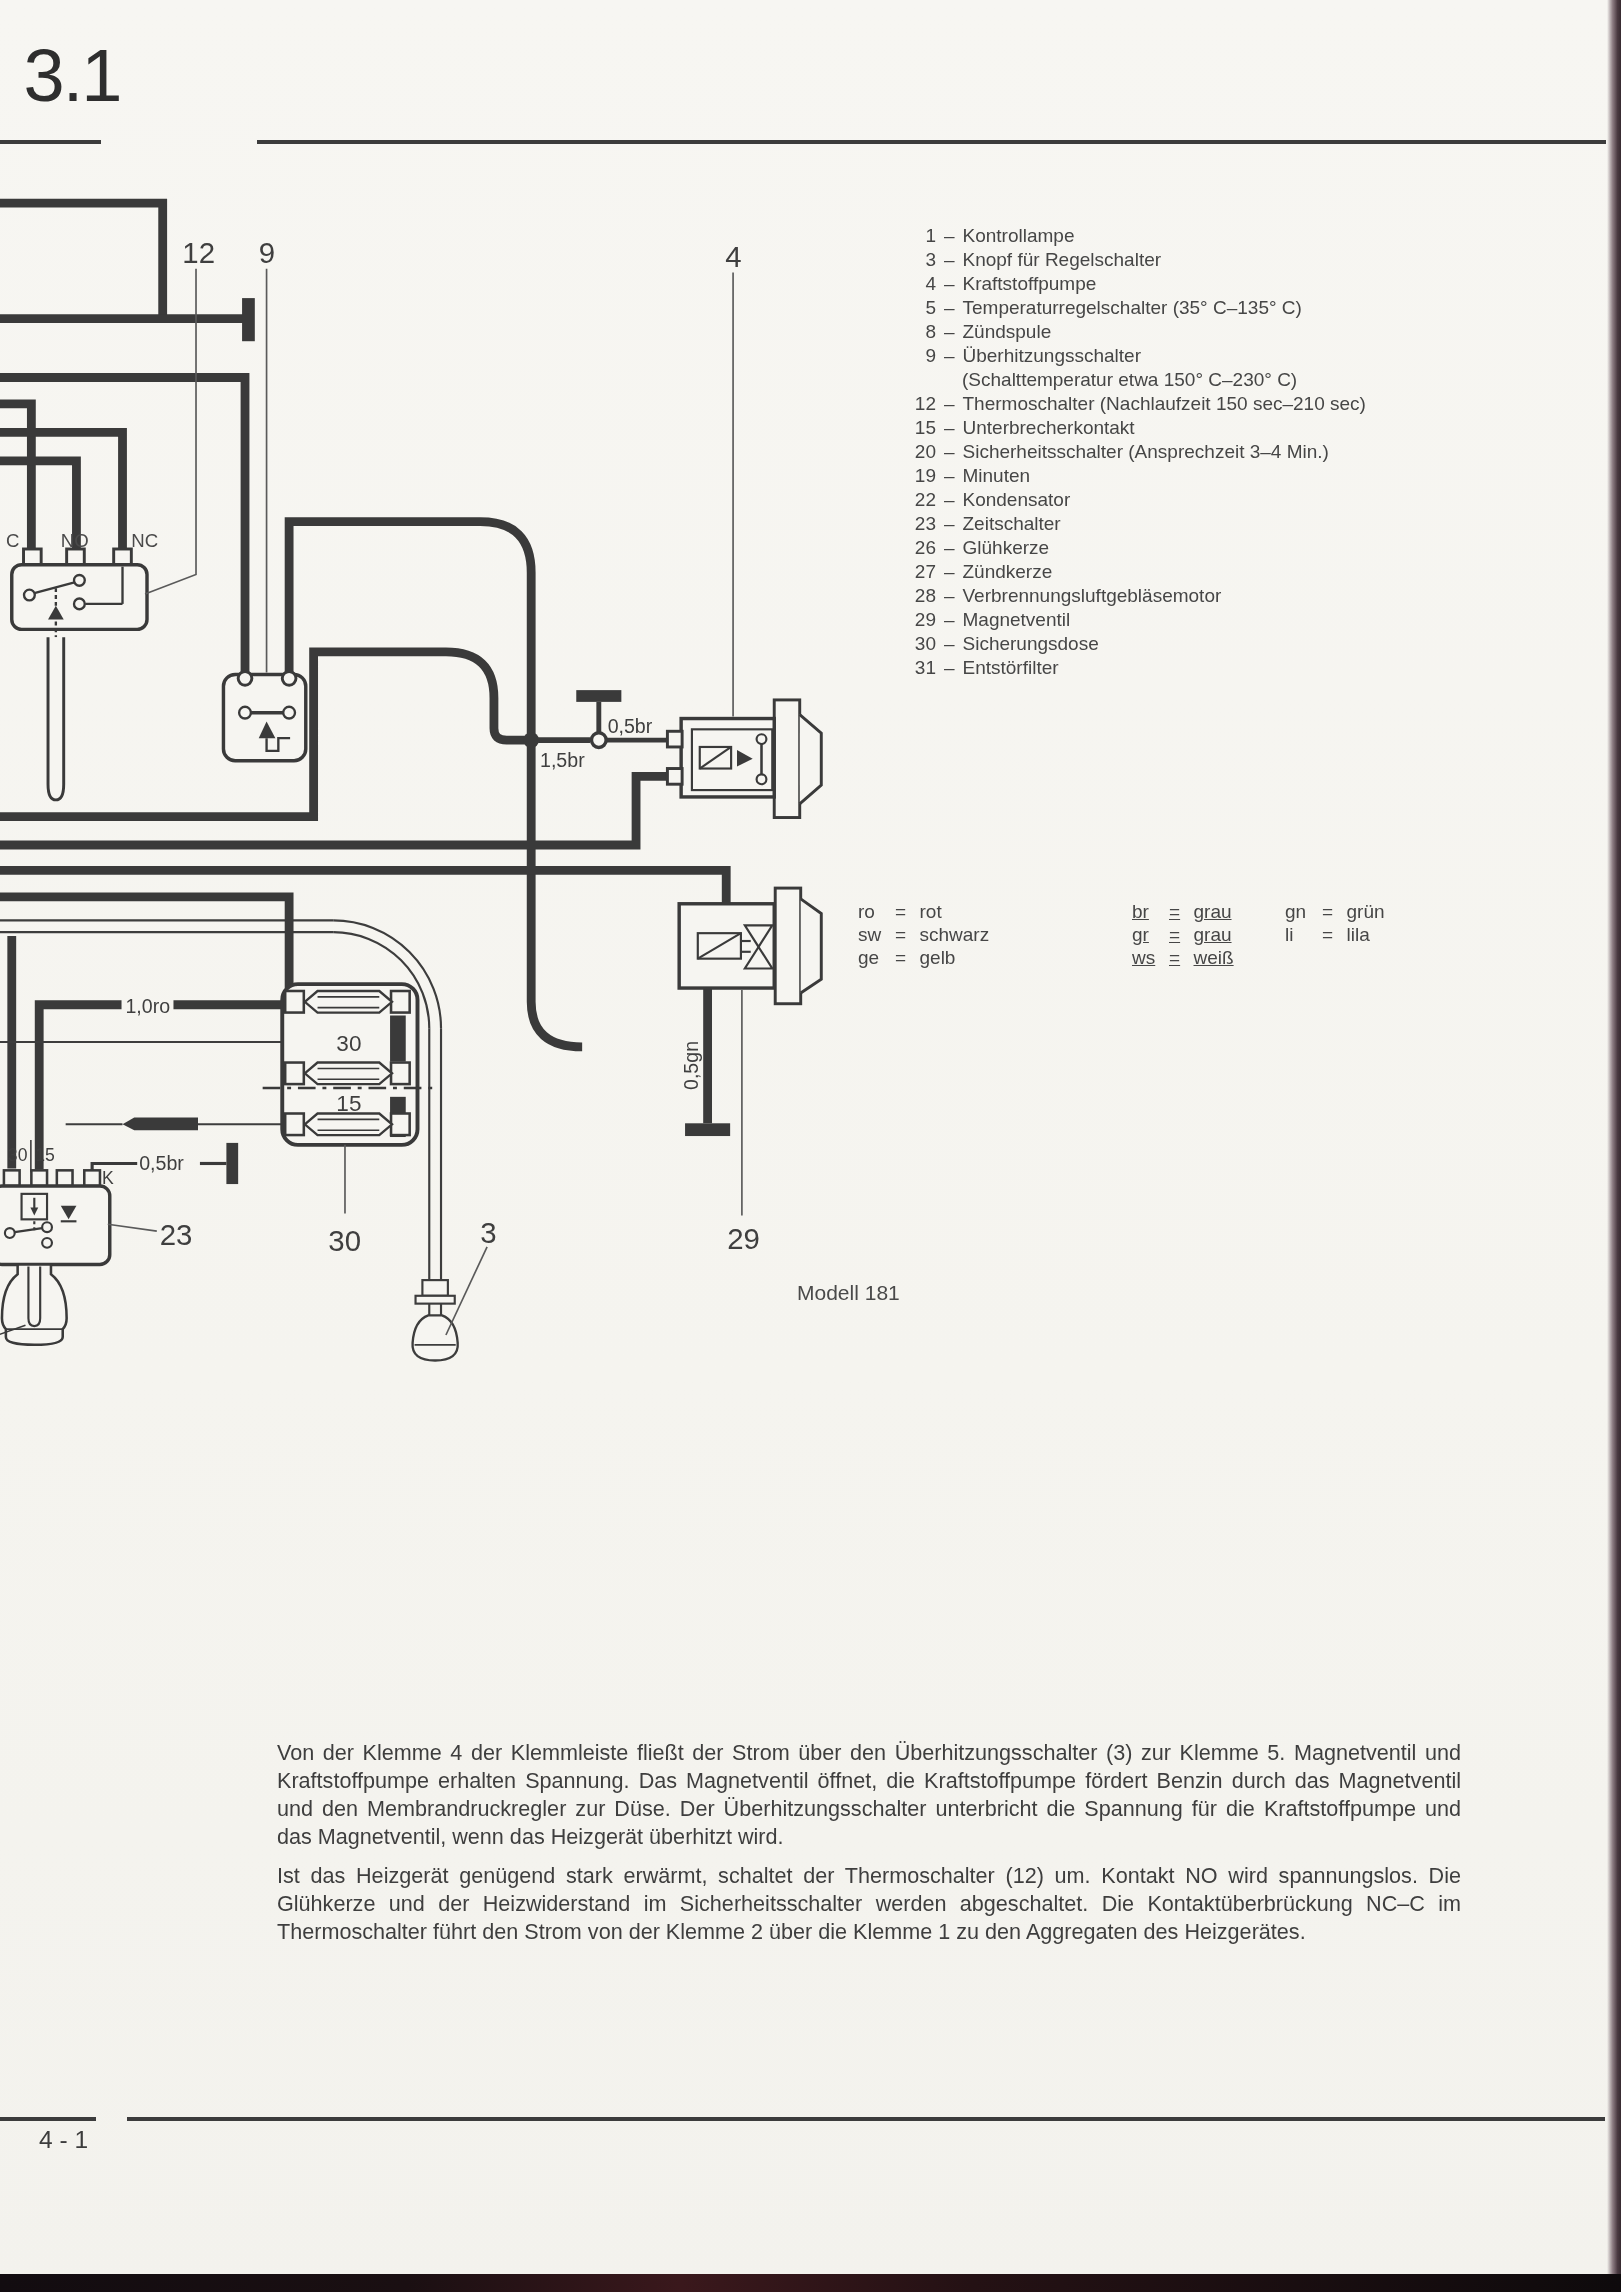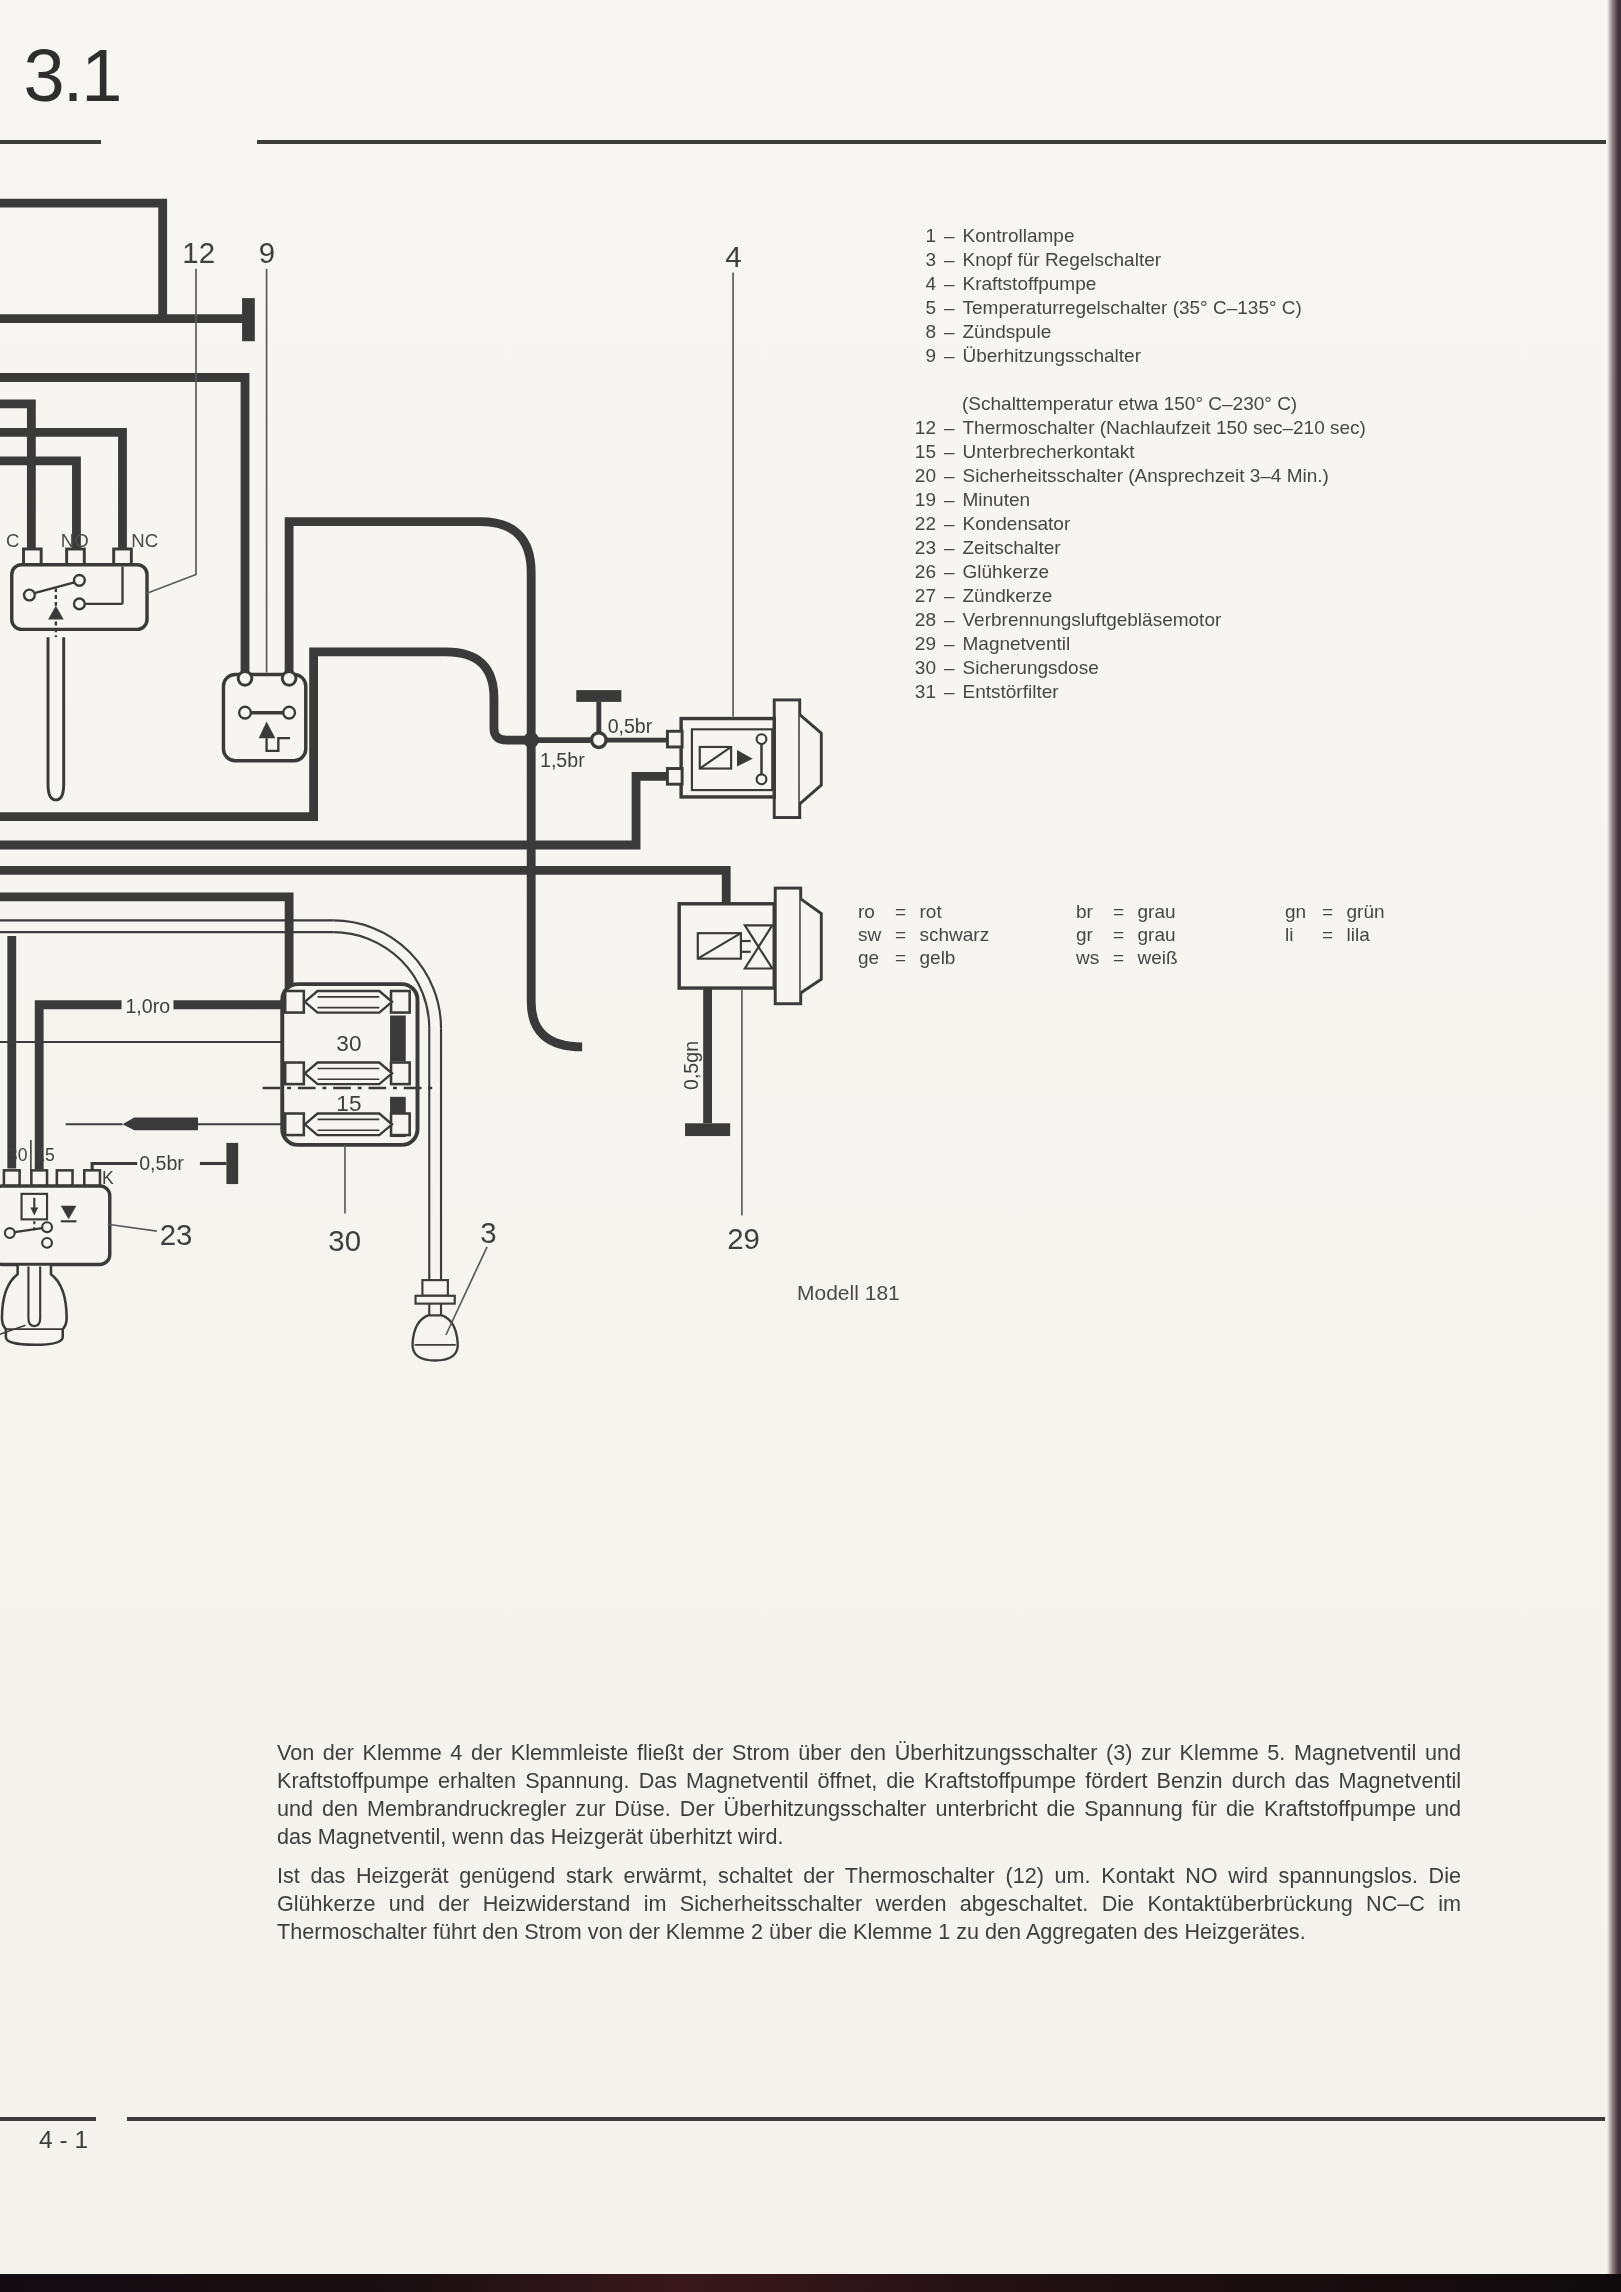--- a/index.html
+++ b/index.html
@@ -12,25 +12,25 @@
   #sec-num{left:23.5px;top:33px;font-size:74px;font-weight:normal;color:#2e2e2e;letter-spacing:-2px;}
   .hrule{background:#3c3c3c;height:4.4px;}
   #hrule-a{left:0;top:140px;width:101px;}
   #hrule-b{left:257px;top:140px;width:1349px;}
 
   
   #legend{left:882px;top:224px;width:608px;font-size:19px;line-height:24px;color:#464646;}
   .leg-row{display:flex;}
   .leg-num{width:54px;text-align:right;flex:0 0 auto;}
   .leg-dash{width:26.5px;text-align:center;flex:0 0 auto;}
-  .leg-cont{padding-left:80px;margin-top:24px;}
+  .leg-cont{padding-left:80px;}
 
   
   .cc{top:900px;font-size:19px;line-height:23px;color:#464646;}
-  #cc1{left:858px;} #cc2{left:1076px;} #cc3{left:1285px;}
+  #cc1{left:858px;} #cc2{left:1132px;text-decoration:underline;} #cc3{left:1285px;}
   .cc-row{display:flex;}
   .cc-abbr{width:37px;flex:0 0 auto;}
   .cc-eq{width:24.5px;flex:0 0 auto;}
 
   #modell{left:797px;top:1281px;font-size:21px;color:#4a4a4a;}
 
   #body-text{left:277px;top:1739px;width:1184px;font-size:21.6px;line-height:28px;text-align:justify;color:#3e3e3e;}
   #body-text p{margin:0 0 10.8px 0;}
 
   #frule-a{left:0;top:2117px;width:96px;height:3.9px;}

